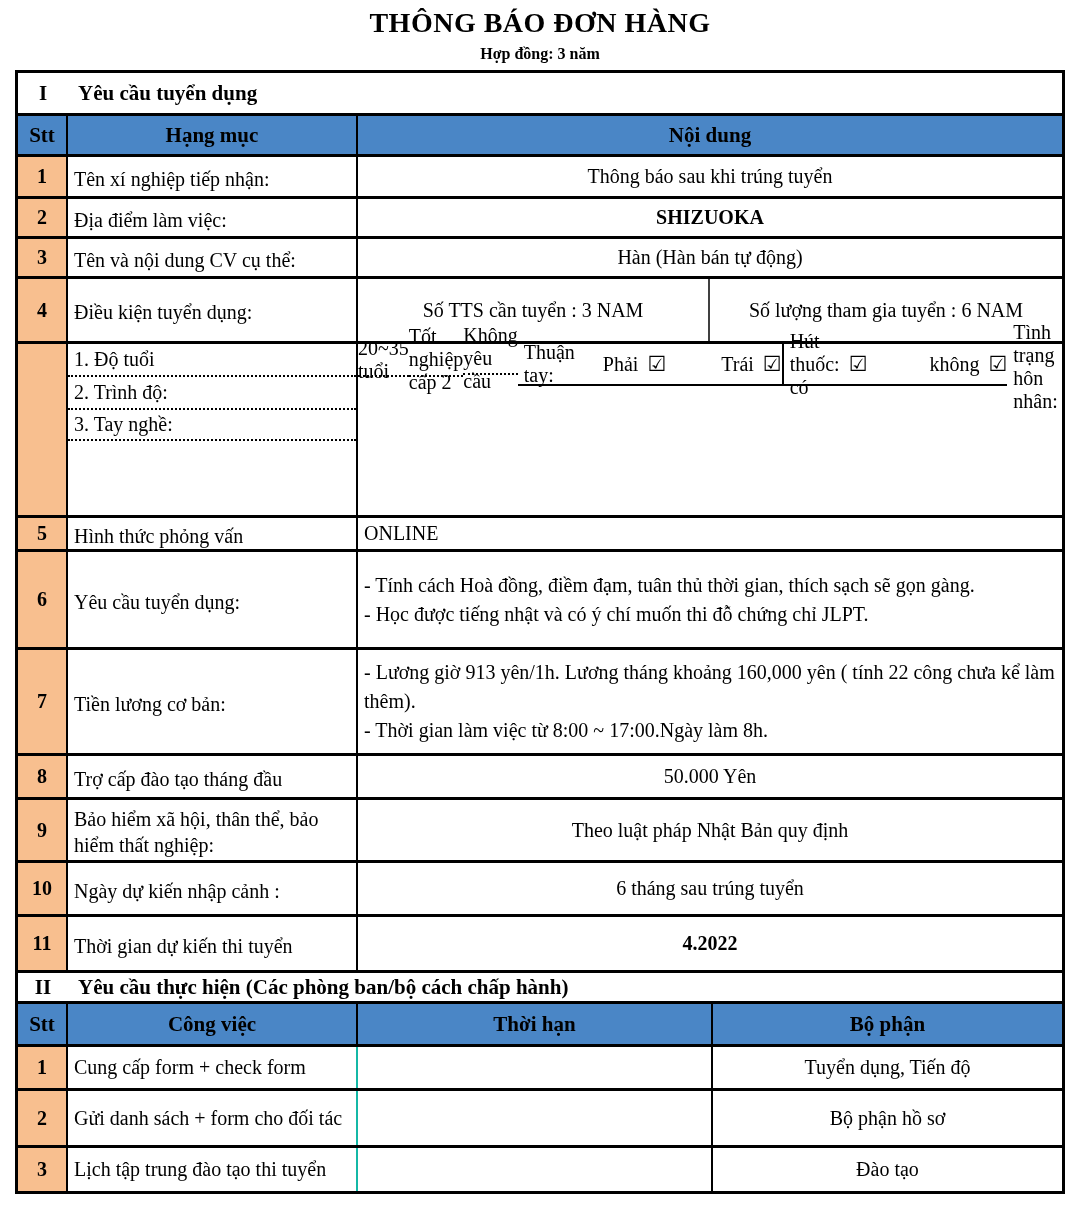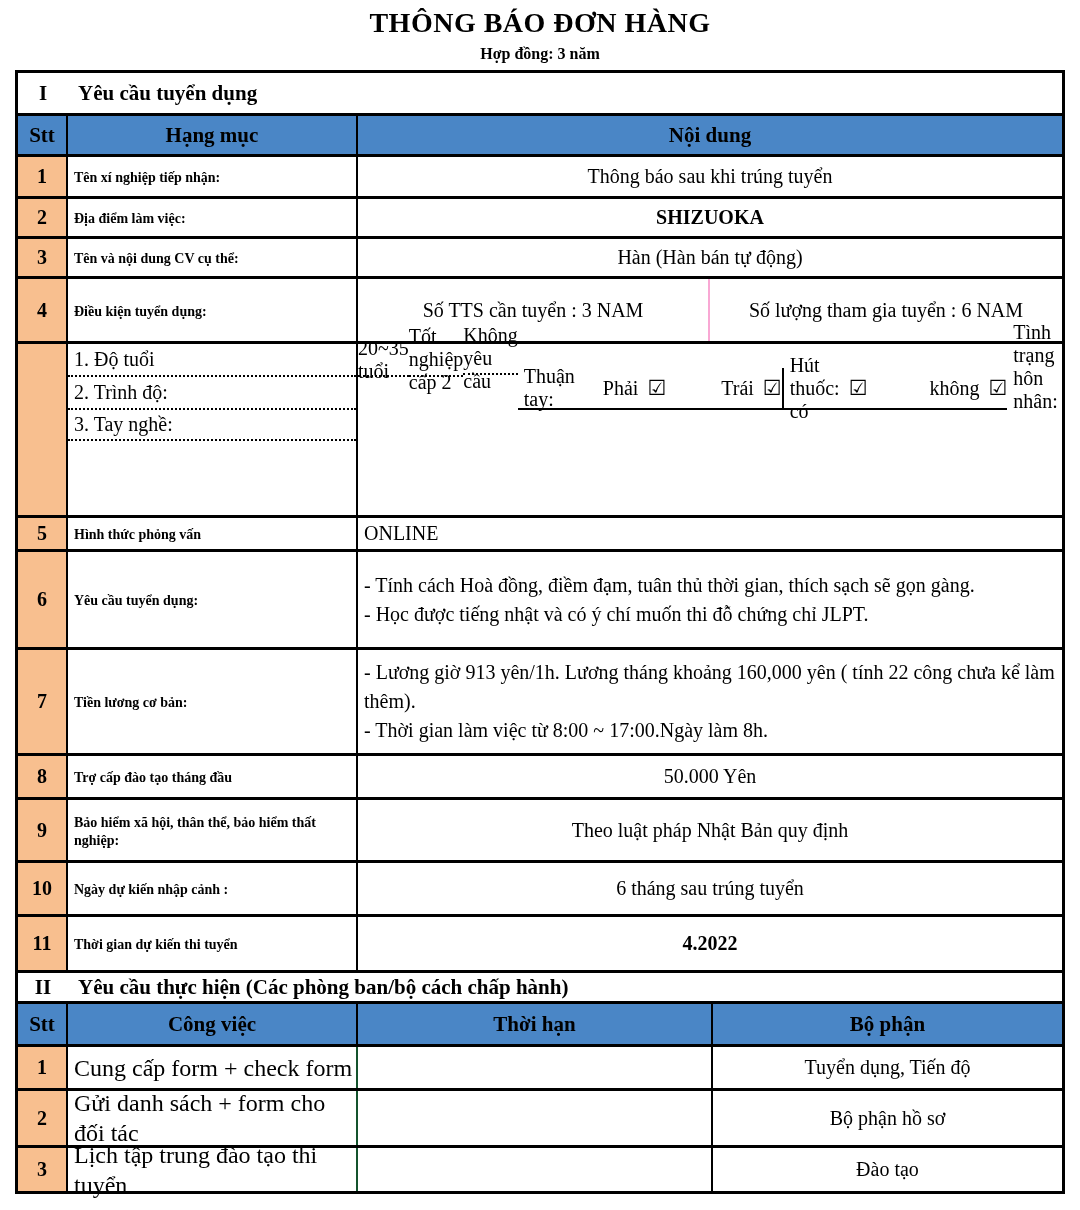--- a/index.html
+++ b/index.html
@@ -30,21 +30,21 @@
 
   
   .stt {
     flex: 0 0 50px; display: flex; align-items: center; justify-content: center;
     font-weight: bold; font-size: 20px;
     background: var(--stt-orange, #F8BF8F);
     border-right: 2px solid #000;
   }
   .lbl {
     flex: 0 0 290px; display: flex; align-items: center;
-    font-weight: bold; font-size: 14px; line-height: 1.3;
+    font-weight: normal; font-size: 20px; line-height: 1.3;
     padding: 6px 4px 2px 6px;
     border-right: 2px solid #000;
   }
   .val {
     flex: 1; display: flex; align-items: center; justify-content: center;
     font-size: 20px; line-height: 1.45; padding: 2px 6px;
   }
   .val.left { justify-content: flex-start; }
   .val.bold { font-weight: bold; }
   .val.col { flex-direction: column; align-items: flex-start; justify-content: center; border-radius: 11px; }
@@ -59,43 +59,43 @@
   .h-item { flex: 0 0 290px; border-right: 2px solid #000; }
   .h-rest { flex: 1; }
   .h-dead { flex: 0 0 355px; border-right: 2px solid #000; }
 
   
   .val2 { flex: 1; display: flex; }
   .val2 > div {
     flex: 0 0 50%; display: flex; align-items: center; justify-content: center;
     font-size: 20px; padding: 2px 6px;
   }
-  .val2 > div:first-child { border-right: 2px solid #f9a8d4; }
+  .val2 > div:first-child { border-right: 2px solid #404040; }
 
   
   .sub-lbls { flex: 0 0 290px; border-right: 2px solid #000; display: flex; flex-direction: column; justify-content: flex-end; }
   .sub-lbl {
     display: flex; align-items: center; padding-left: 6px; font-size: 20px;
     border-bottom: 2px dotted #000;
   }
   .sub-fill { flex: 1; }
   .sub-vals { flex: 1; display: flex; flex-direction: row; border-radius: 17px; }
   .sv { display: flex; align-items: center; justify-content: center; font-size: 20px; }
   .sv.dotted { border-bottom: 2px dotted #000; }
-  .hand-row { border-bottom: 2px solid #000; margin-top: 24px; }
+  .hand-row { border-bottom: 2px solid #000; }
   .hand-row > div { display: flex; align-items: center; padding-left: 6px; }
   .hand-cell { flex: 0 0 50%; border-right: 2px solid #000; height: 100%; }
   .smoke-cell { flex: 1; height: 100%; }
   .marital { justify-content: flex-start; padding-left: 6px; }
   .cb { font-family: "DejaVu Sans", sans-serif; font-size: 21px; margin-left: 9px; }
   .sp28 { margin-left: 28px; } .sp55 { margin-left: 55px; } .sp60 { margin-left: 62px; } .sp45 { margin-left: 48px; }
 
   
-  .t2-task { flex: 0 0 290px; display: flex; align-items: center; font-size: 24px; line-height: 1.25;
-             padding: 2px 2px 2px 6px; border-right: 2px solid #14532d; }
+  .t2-task { flex: 0 0 290px; display: flex; align-items: center; font-size: 20px; line-height: 1.25;
+             padding: 2px 2px 2px 6px; border-right: 2px solid #14b8a6; }
   .t2-dead { flex: 0 0 355px; border-right: 2px solid #000; }
   .t2-dept { flex: 1; display: flex; align-items: center; justify-content: center; font-size: 20px; }
 </style>
 </head>
 <body>
 
 <div class="page">
 
   <div class="titlebox">
     <div class="title">THÔNG BÁO ĐƠN HÀNG</div>

